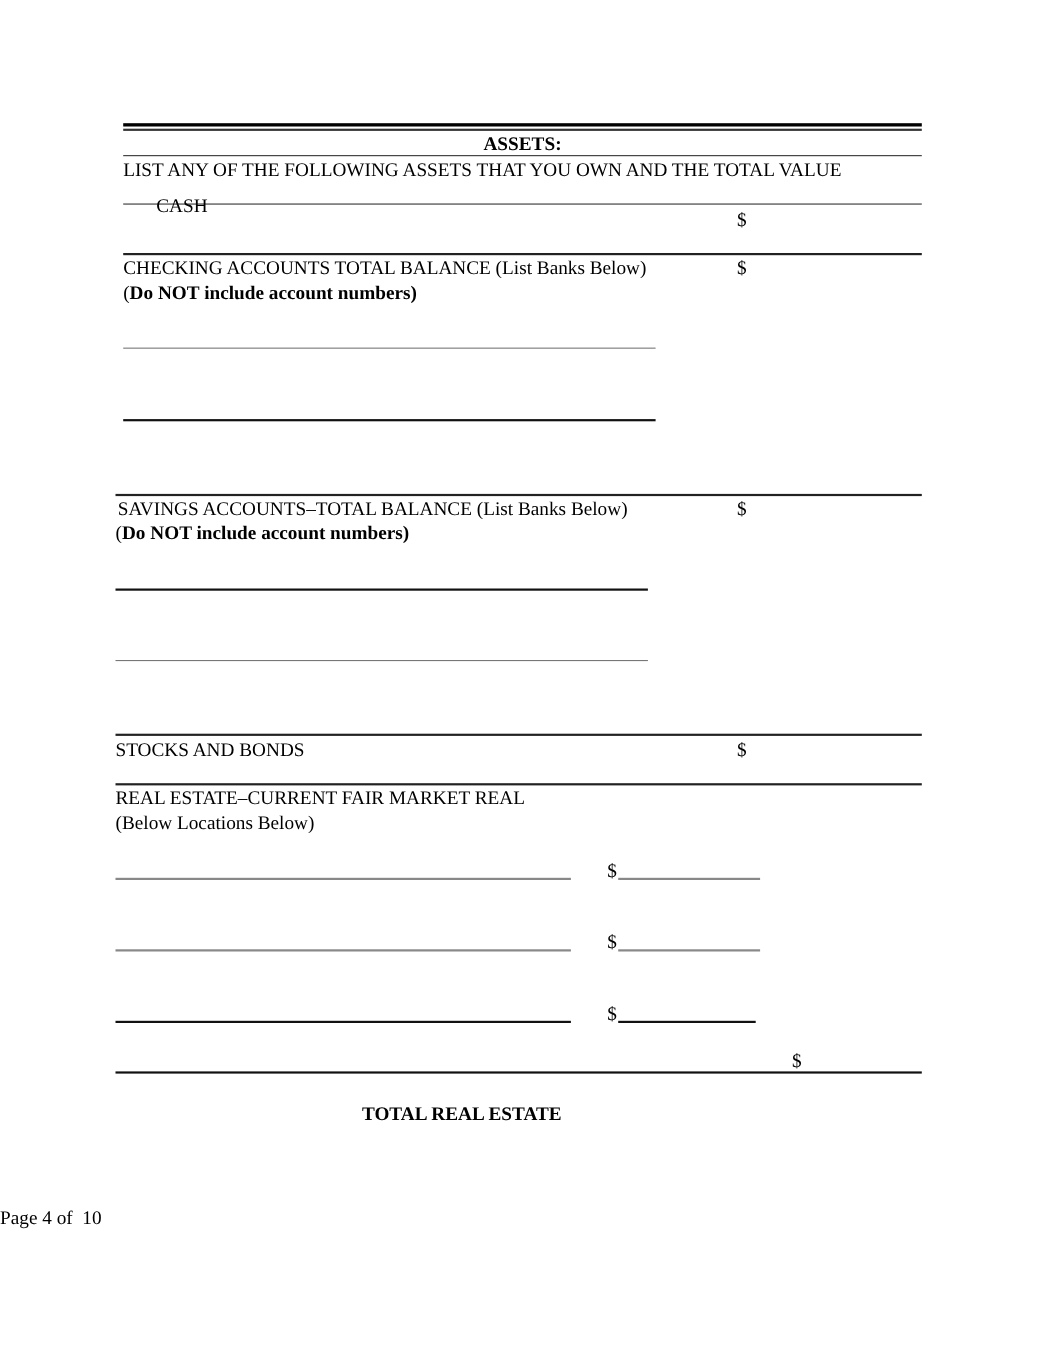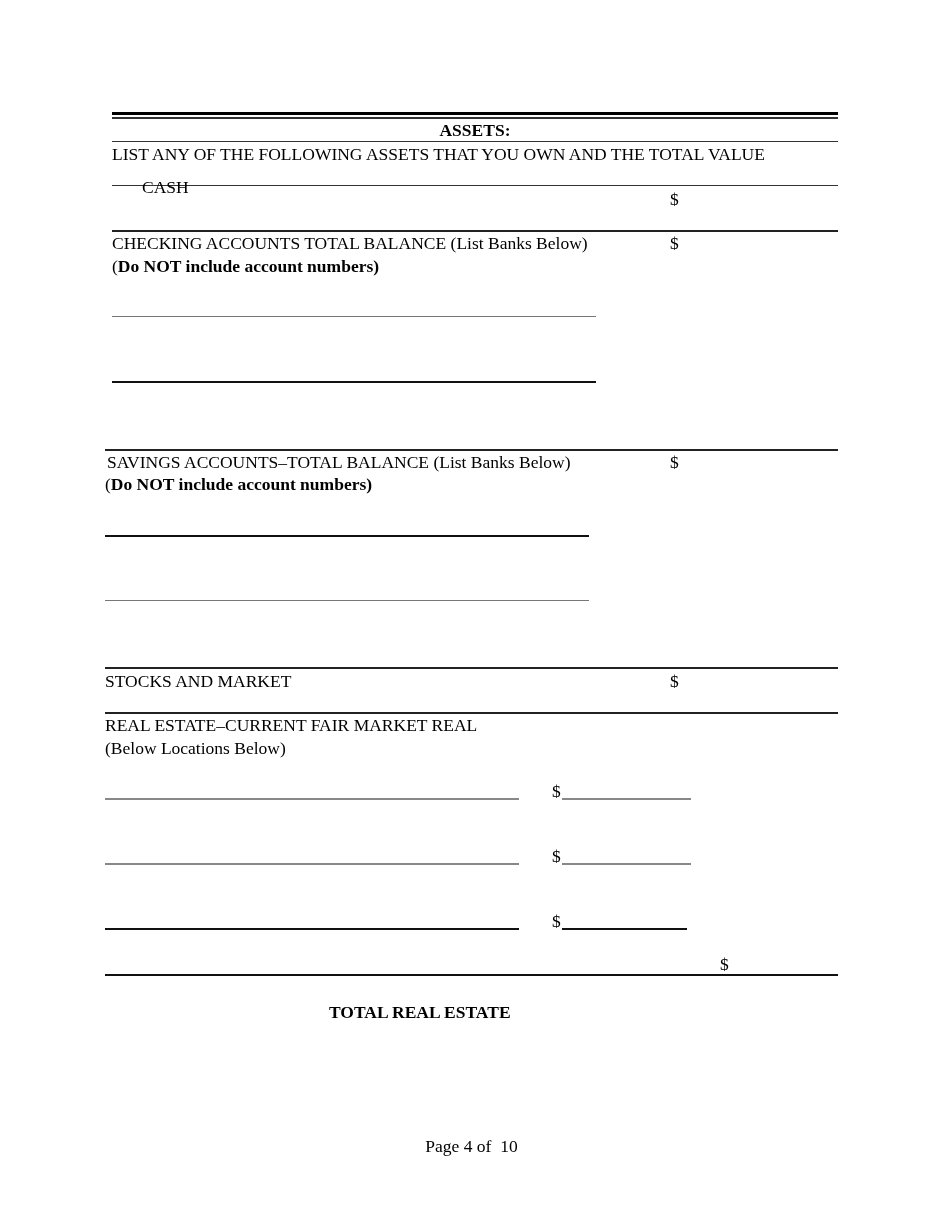--- a/index.html
+++ b/index.html
@@ -49,21 +49,21 @@
 <div class="abs txt" style="left:670px; top:452px;">$</div>
 <input class="field" style="left: 682px; top: 452px; width: 150px; height: 20px;" value="">
 <div class="abs txt" style="left:105px; top:474px;"><span>(</span><span class="bold">Do NOT include account numbers)</span></div>
 
 <input class="field" style="left: 105px; top: 514px; width: 484px; height: 20px;" value="">
 <div class="rule r-black2" style="left:105px; top:535px; width:484px;"></div>
 <input class="field" style="left: 105px; top: 580px; width: 484px; height: 20px;" value="">
 <div class="rule r-gray" style="left:105px; top:600px; width:484px;"></div>
 
 <div class="rule r-med" style="left:105px; top:667px; width:733px;"></div>
-<div class="abs txt" style="left:105px; top:671px;">STOCKS AND MARKET</div>
+<div class="abs txt" style="left:105px; top:671px;">STOCKS AND BONDS</div>
 <div class="abs txt" style="left:670px; top:671px;">$</div>
 <input class="field" style="left: 682px; top: 671px; width: 150px; height: 20px;" value="">
 
 <div class="rule r-med" style="left:105px; top:712px; width:733px;"></div>
 <div class="abs txt" style="left:105px; top:715px;">REAL ESTATE–CURRENT FAIR MARKET REAL</div>
 <div class="abs txt" style="left:105px; top:738px;">(Below Locations Below)</div>
 
 <input class="field" style="left: 105px; top: 778px; width: 414px; height: 20px;" value="">
 <div class="rule r-gray2" style="left:105px; top:798px; width:414px;"></div>
 <div class="abs txt" style="left:552px; top:781px;">$</div>
@@ -80,13 +80,13 @@
 <div class="rule r-black2" style="left:105px; top:928px; width:414px;"></div>
 <div class="abs txt" style="left:552px; top:911px;">$</div>
 <input class="field" style="left: 562px; top: 908px; width: 125px; height: 20px;" value="">
 <div class="rule r-black2" style="left:562px; top:928px; width:125px;"></div>
 
 <div class="abs txt bold" style="left:329px; top:1002px;">TOTAL REAL ESTATE</div>
 <div class="abs txt" style="left:720px; top:954px;">$</div>
 <input class="field" style="left: 732px; top: 954px; width: 100px; height: 20px;" value="">
 <div class="rule r-black2" style="left:105px; top:974px; width:733px;"></div>
 
-<div class="abs txt" style="left:0; top:1136px; width:943px; text-align:center; white-space:pre;">Page 4 of  10</div>
+<div class="abs txt" style="left:0; top:1097px; width:943px; white-space:pre;">Page 4 of  10</div>
 
 </body></html>

